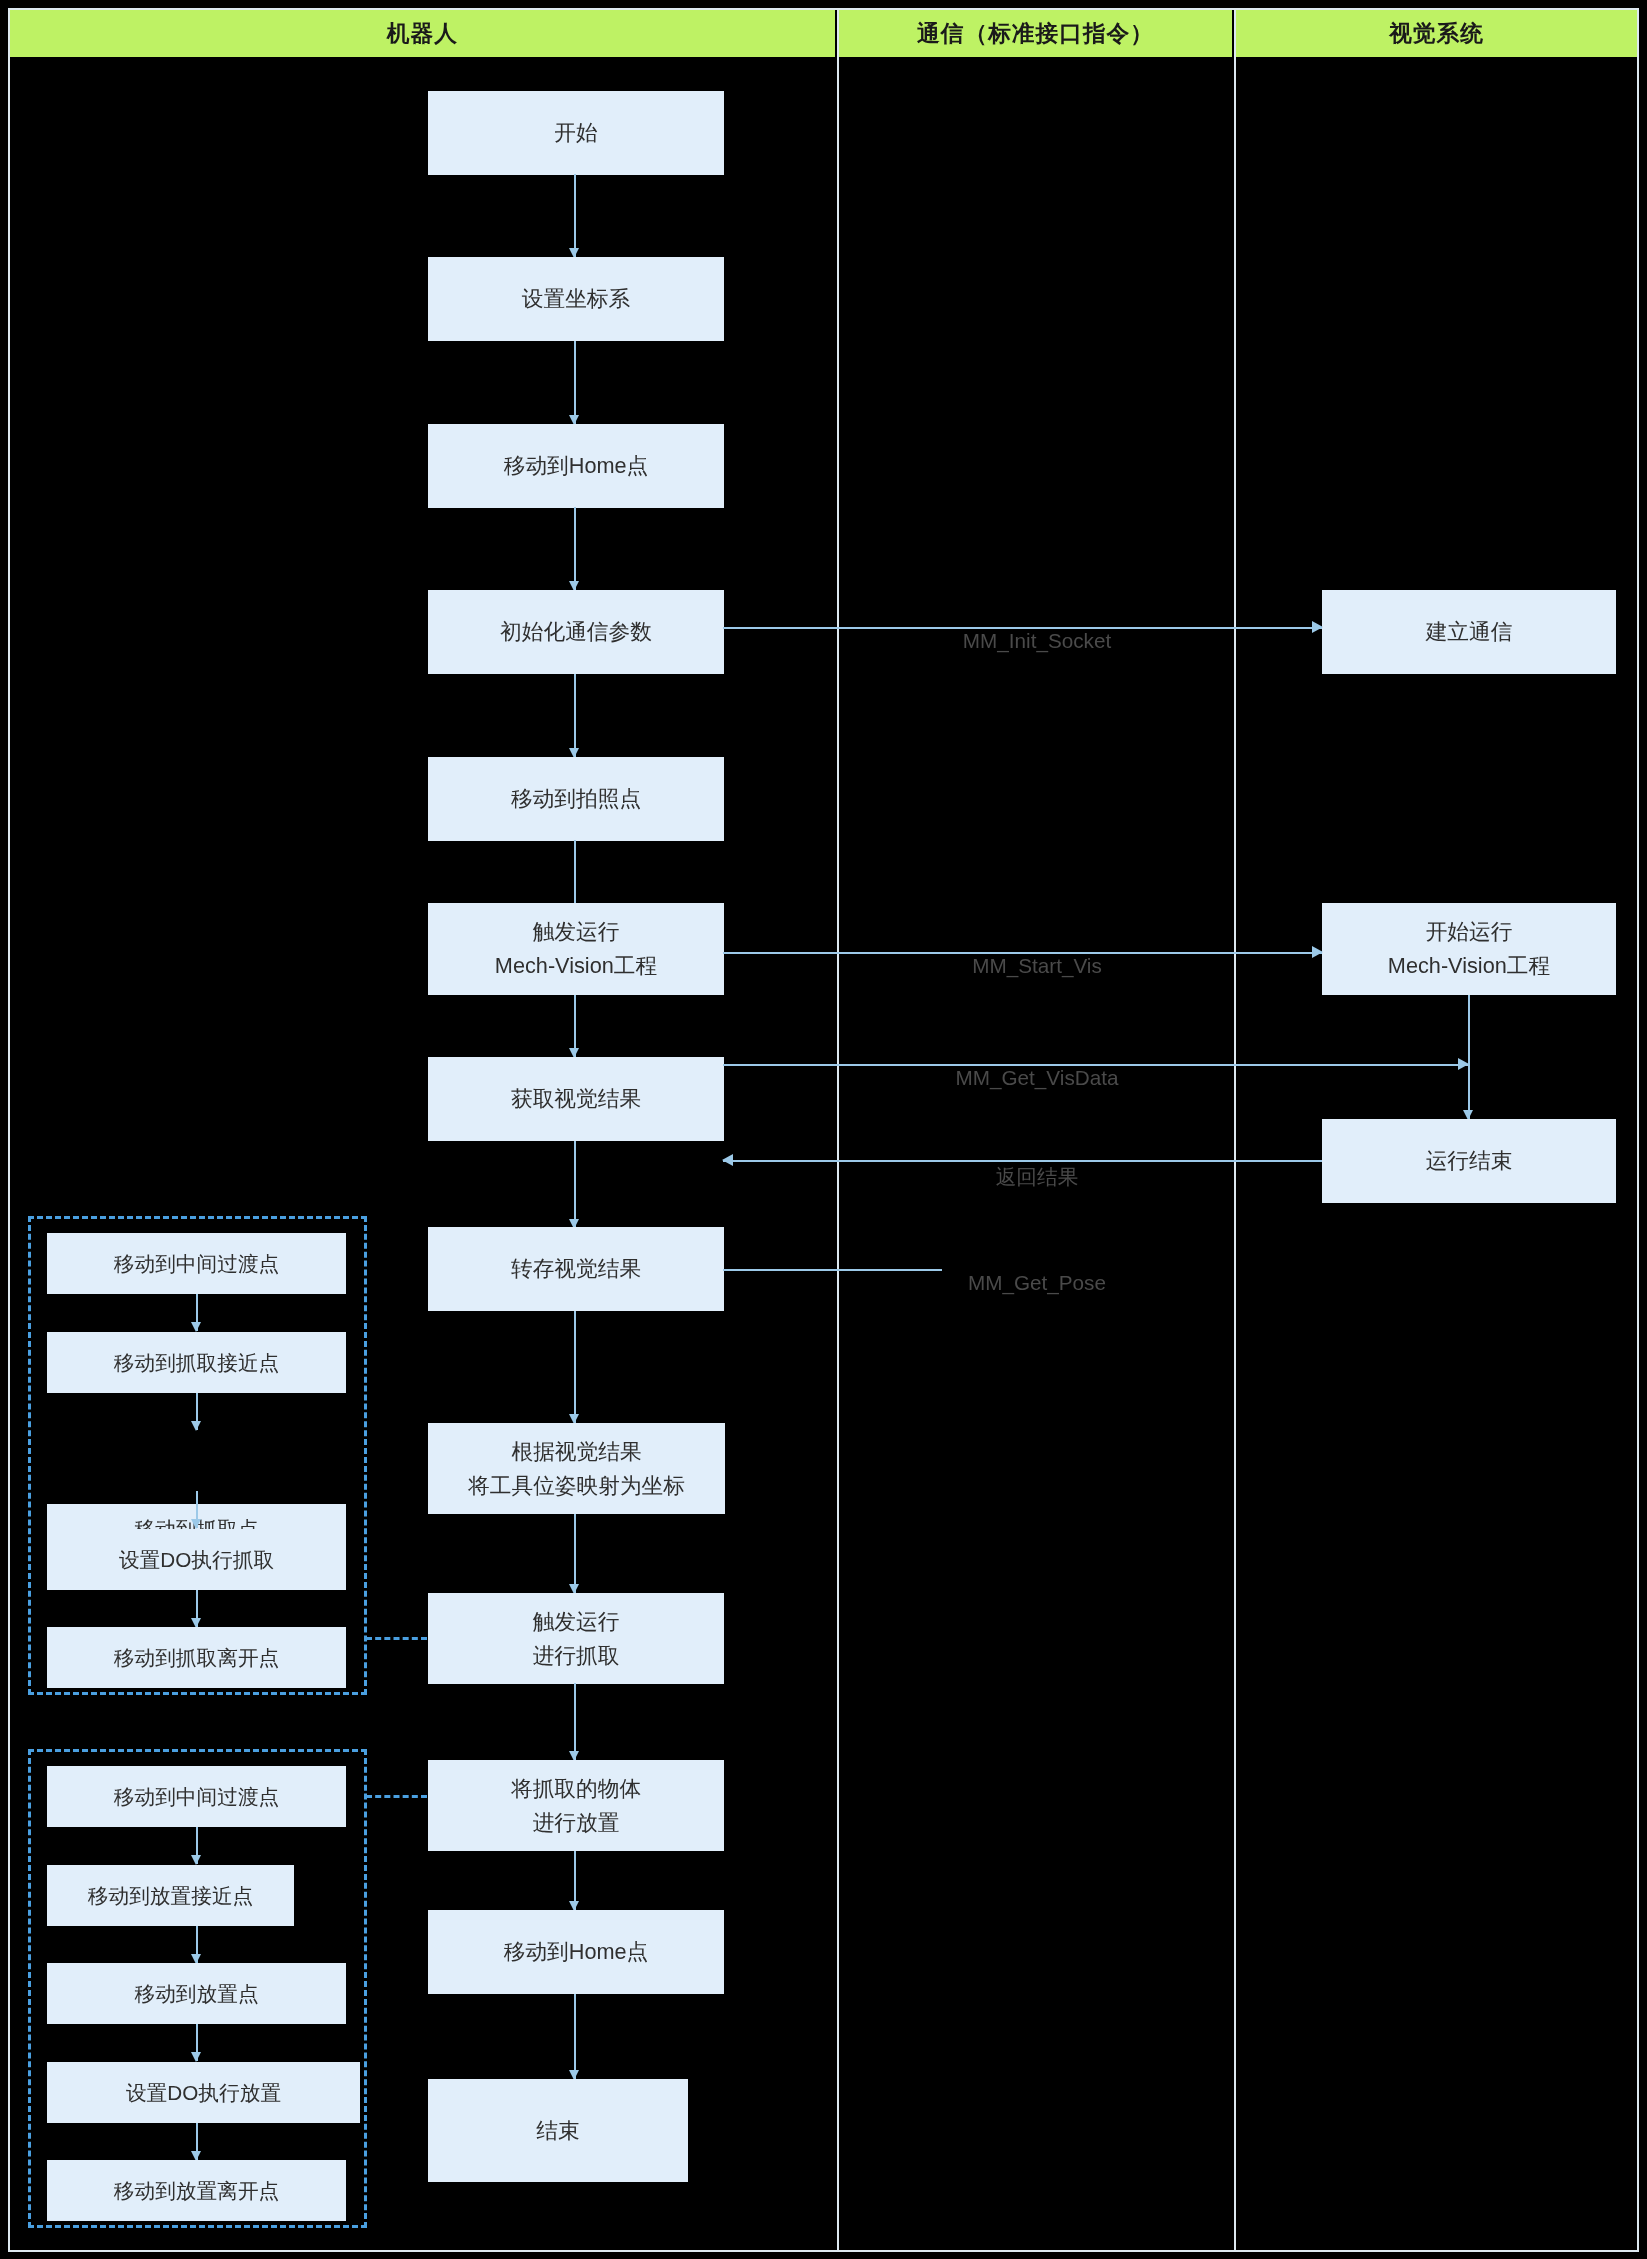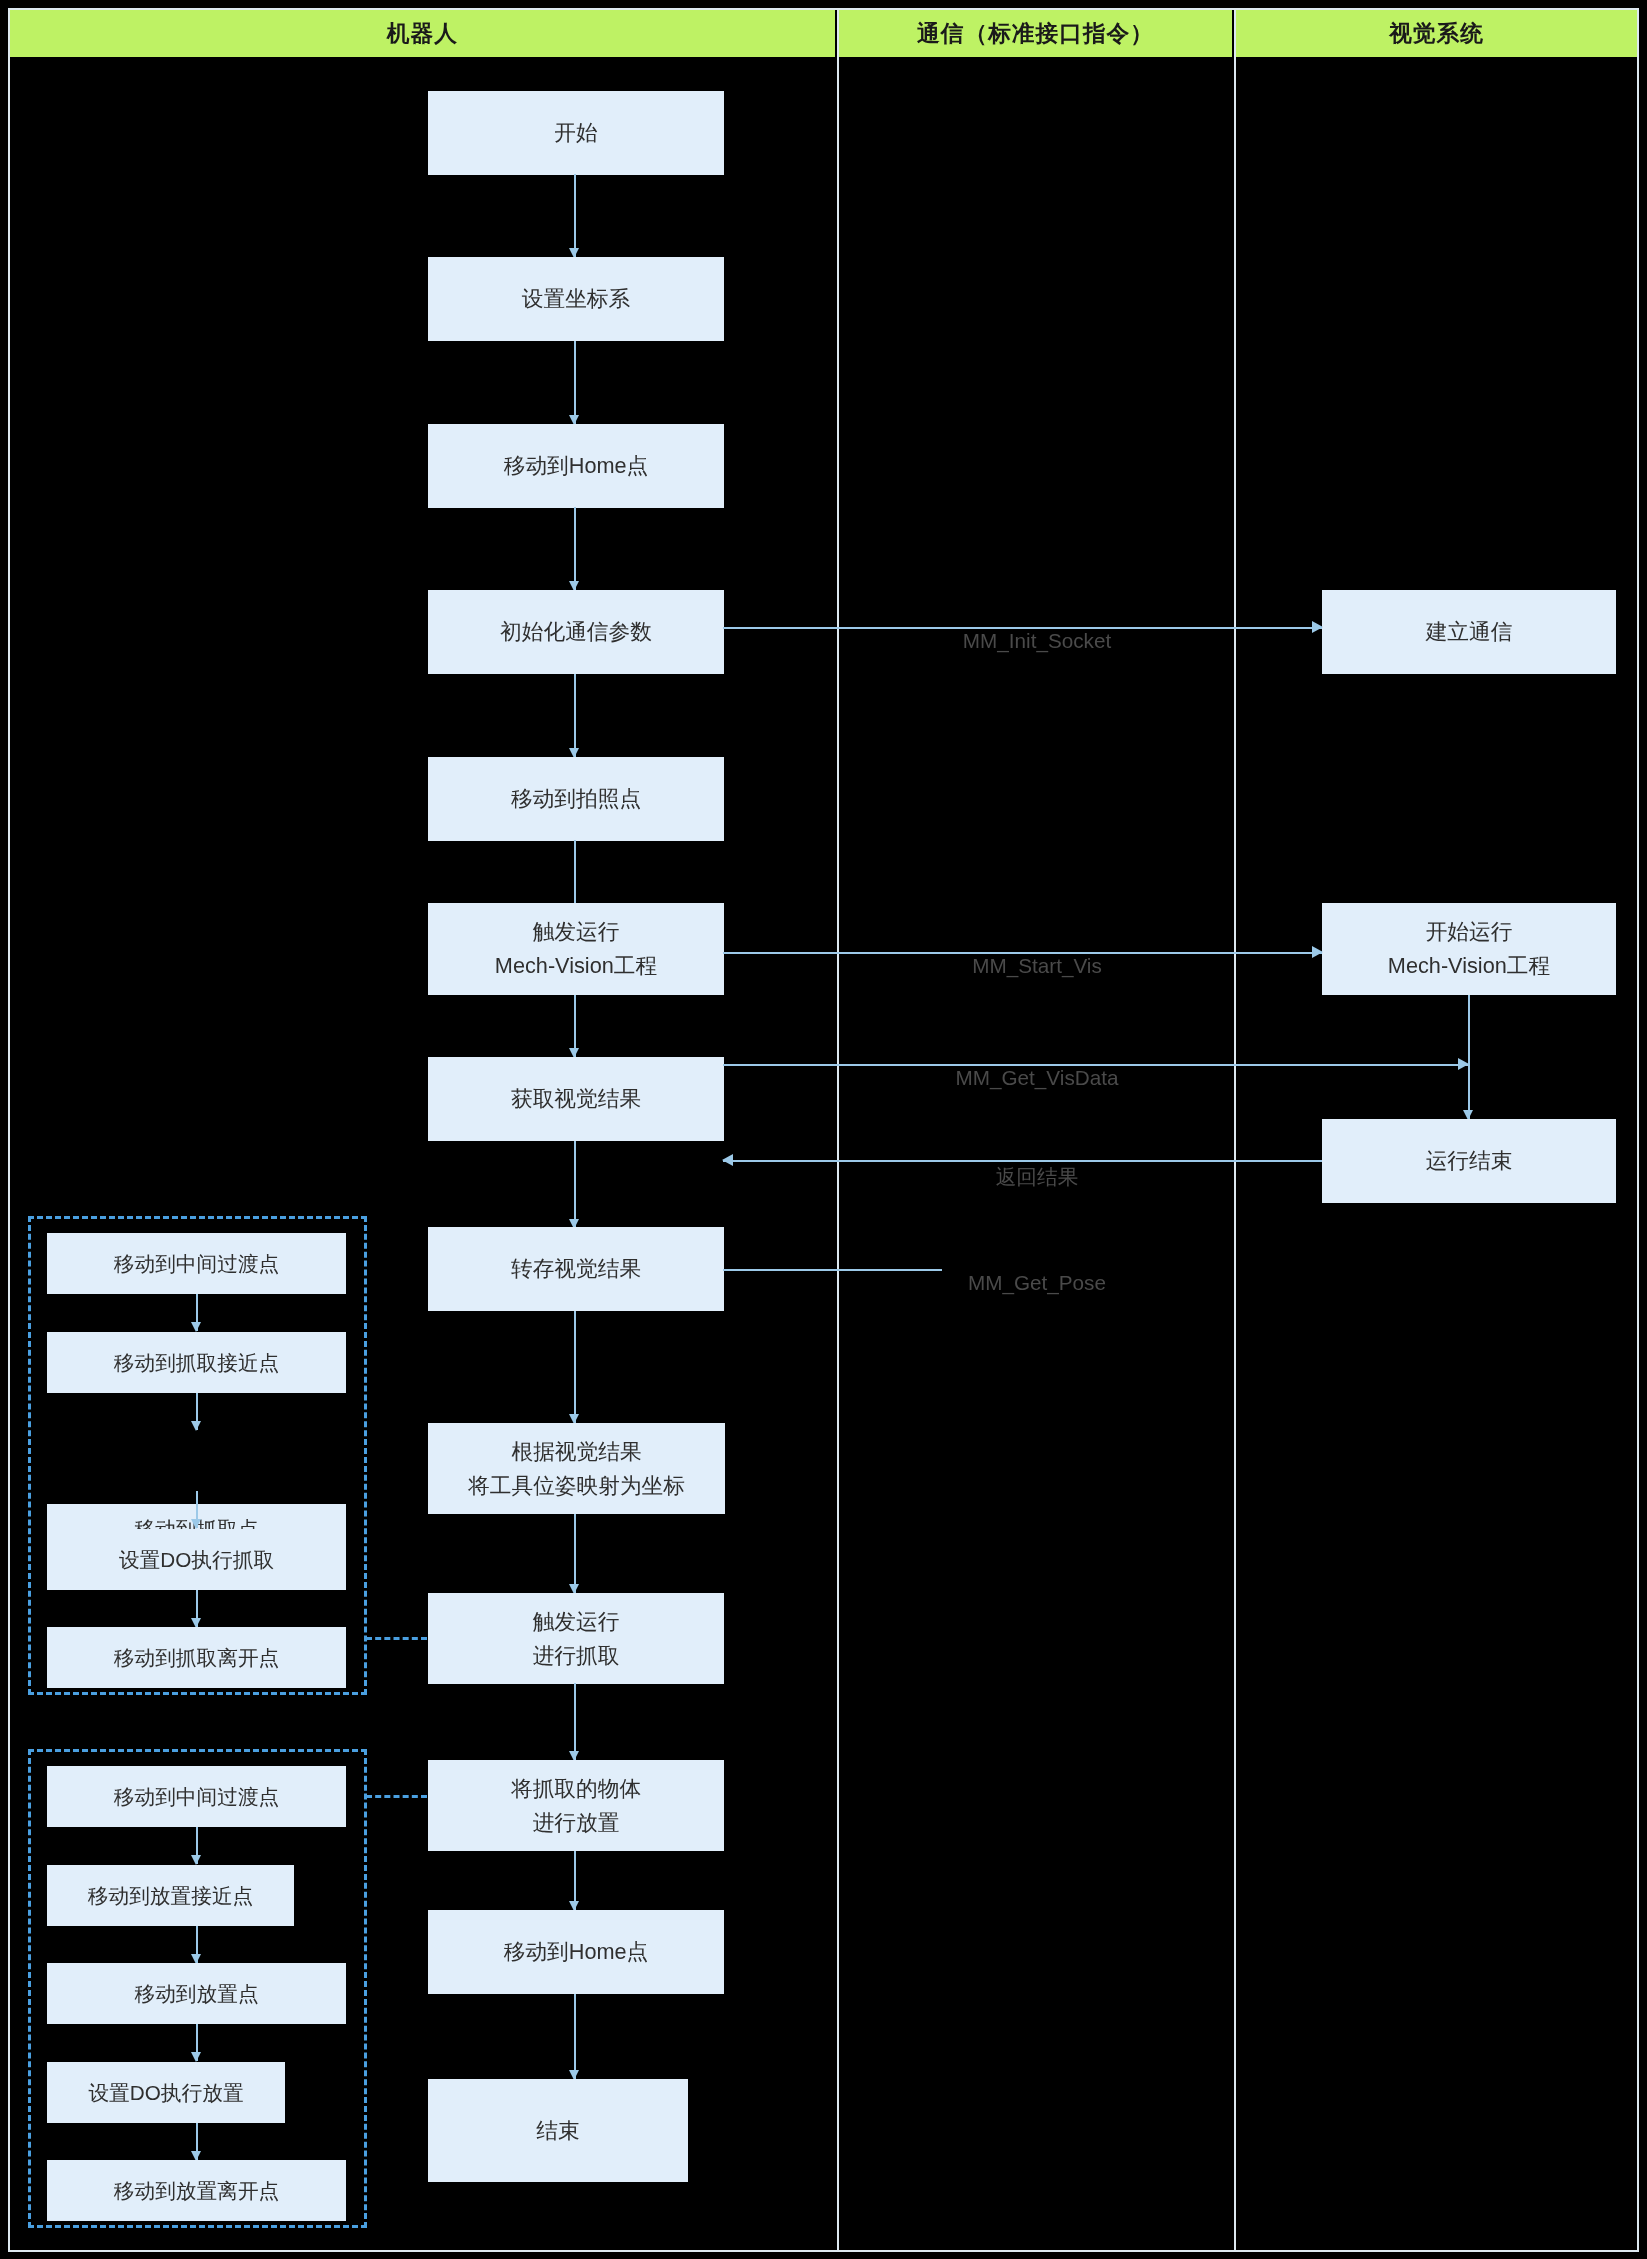--- a/index.html
+++ b/index.html
@@ -313,21 +313,21 @@
   <div class="subnode" style="left:47px; top:1865px; width:247px; height:61px;">
     <span>移动到放置接近点</span>
   </div>
   <div class="v-arrow" style="left:196px; top:1926px; height:37px;"></div>
 
   <div class="subnode" style="left:47px; top:1963px; width:299px; height:61px;">
     <span>移动到放置点</span>
   </div>
   <div class="v-arrow" style="left:196px; top:2024px; height:37px;"></div>
 
-  <div class="subnode" style="left:47px; top:2062px; width:238px; height:61px;">
+  <div class="subnode" style="left:47px; top:2062px; width:313px; height:61px;">
     <span>设置DO执行放置</span>
   </div>
   <div class="v-arrow" style="left:196px; top:2123px; height:37px;"></div>
 
   <div class="subnode" style="left:47px; top:2160px; width:299px; height:61px;">
     <span>移动到放置离开点</span>
   </div>
 
   <div class="dash-h" style="left:366px; top:1795px; width:61px;"></div>
 

